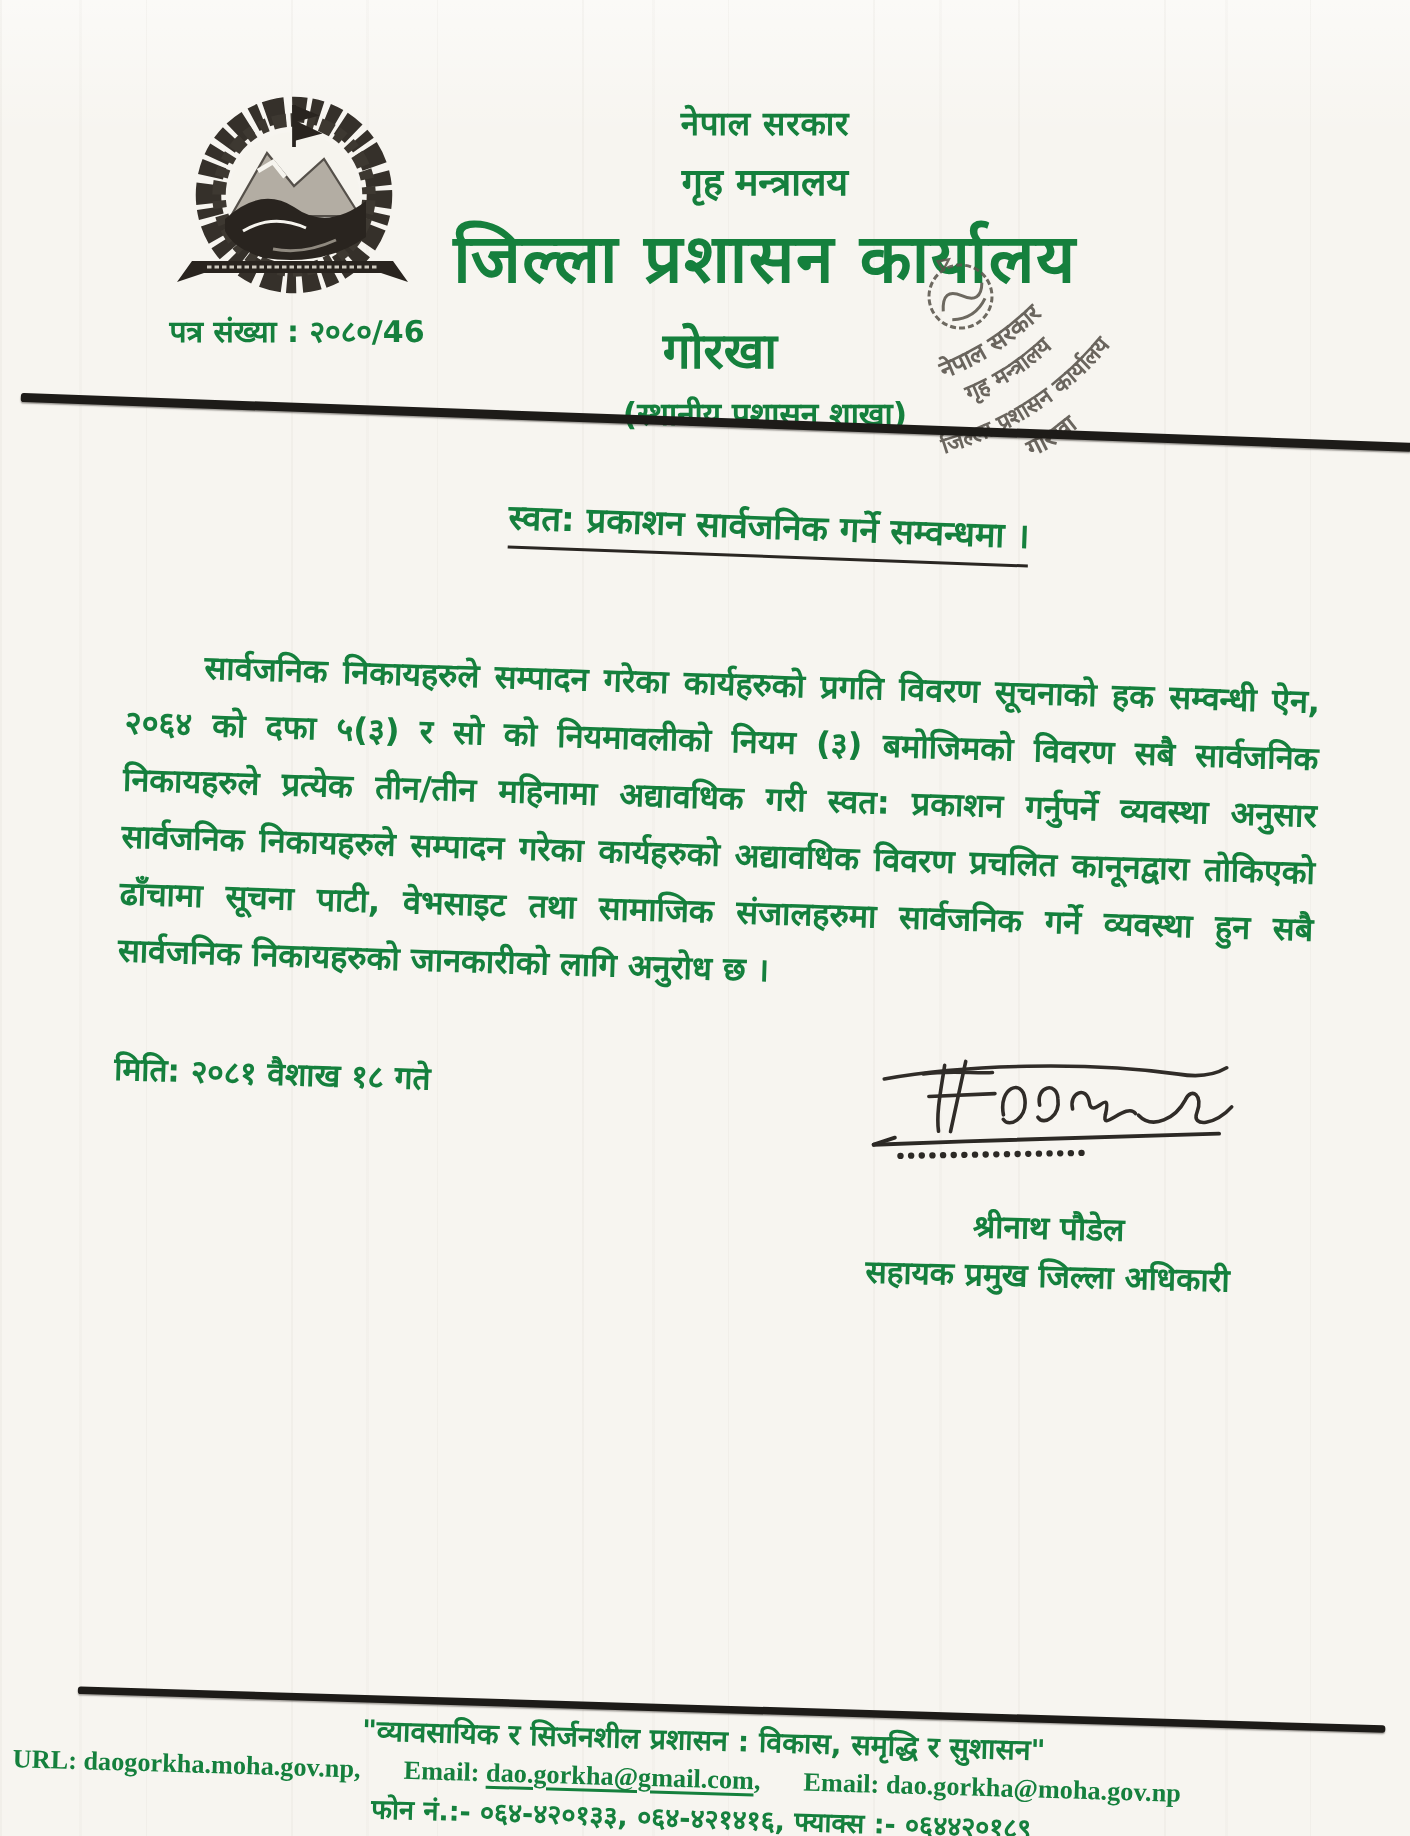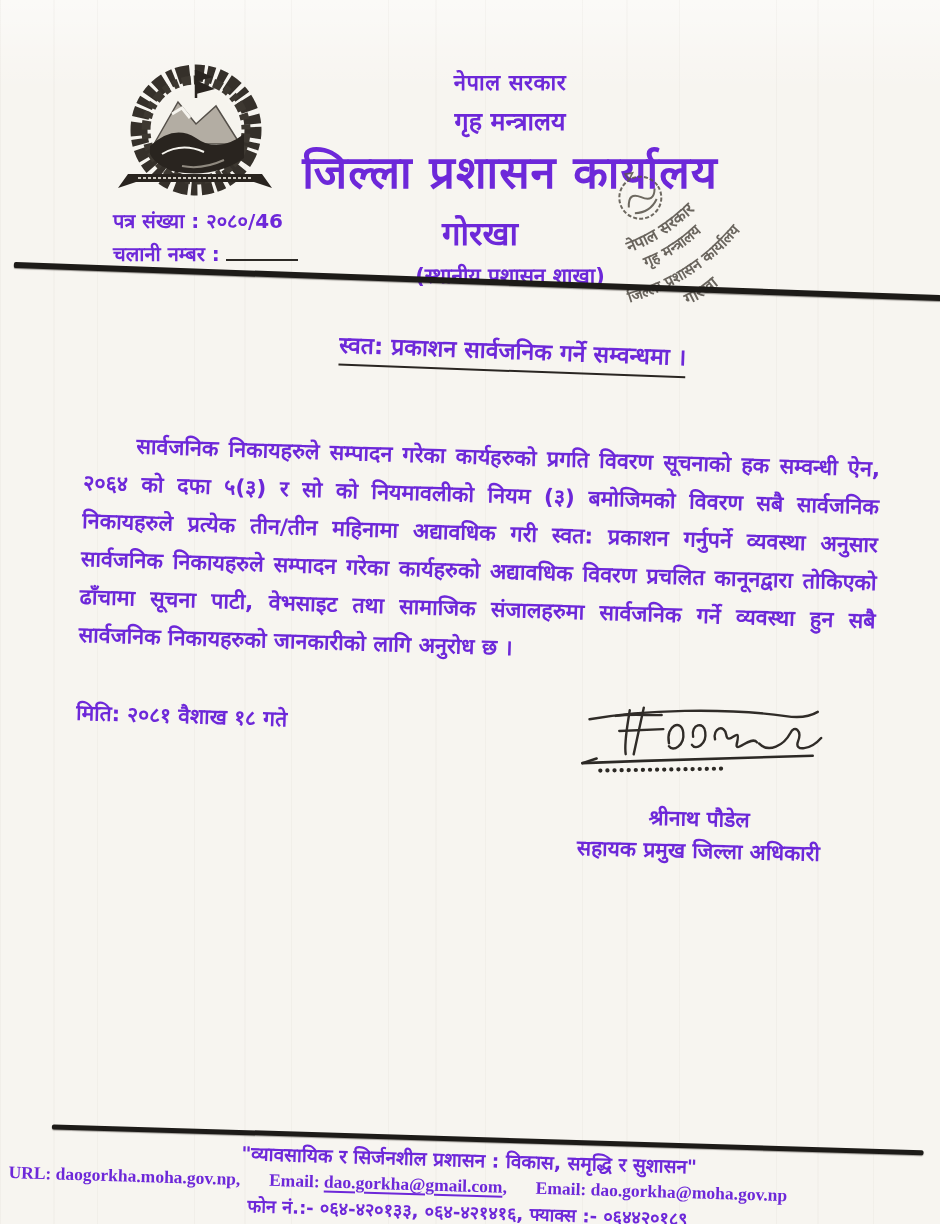--- a/index.html
+++ b/index.html
@@ -1,20 +1,20 @@
 <!DOCTYPE html>
 <html><head>
 <meta charset="utf-8">
 <style>
   * { margin:0; padding:0; box-sizing:border-box; }
   html,body { background:#e9e7e2; }
   .page {
     position:relative; width:940px; height:1224px; margin:0 auto;
     background:#f7f5f0; overflow:hidden;
-    color:#6d28d9;
+    color:#15803d;
     font-family:"DejaVu Sans","Liberation Sans",sans-serif;
     font-weight:700;
   }
   
   .page::before{
     content:""; position:absolute; inset:0; pointer-events:none;
     background:
       repeating-linear-gradient(90deg, rgba(110,100,80,.045) 0 1px, transparent 1px 97px),
       repeating-linear-gradient(90deg, transparent 0 53px, rgba(120,110,95,.03) 53px 55px, transparent 55px 191px),
       linear-gradient(180deg, rgba(255,255,255,.5), transparent 90px);
@@ -96,23 +96,20 @@
     <div class="hdr-off">जिल्ला प्रशासन कार्यालय</div>
     <div class="hdr-dist">गोरखा</div>
     <div class="hdr-branch">(स्थानीय प्रशासन शाखा)</div>
   </div>
 
   <div class="abs refs">
     <div>
       <span>पत्र संख्या :</span>
       <span>२०८०/46</span>
     </div>
-    <div>
-      <span>चलानी नम्बर :</span><span class="blank-line"></span>
-    </div>
   </div>
 
   <svg class="abs stamp" viewBox="0 0 250 180" aria-hidden="true">
     <g transform="rotate(-33 125 90)" fill="none" stroke="#5b564d">
       <circle cx="125" cy="30" r="21" stroke-width="2" stroke-dasharray="4 2"></circle>
       <path d="M110,32 Q118,18 126,30 T142,30" stroke-width="2"></path>
       <path d="M112,40 Q125,48 138,40" stroke-width="2"></path>
       <path d="M125,9 L125,2 L132,5 Z" stroke-width="1.6"></path>
     </g>
     <g transform="rotate(-33 125 90)" fill="#57524a" stroke="none" font-family="'DejaVu Sans','Liberation Sans',sans-serif" font-weight="700" text-anchor="middle">

